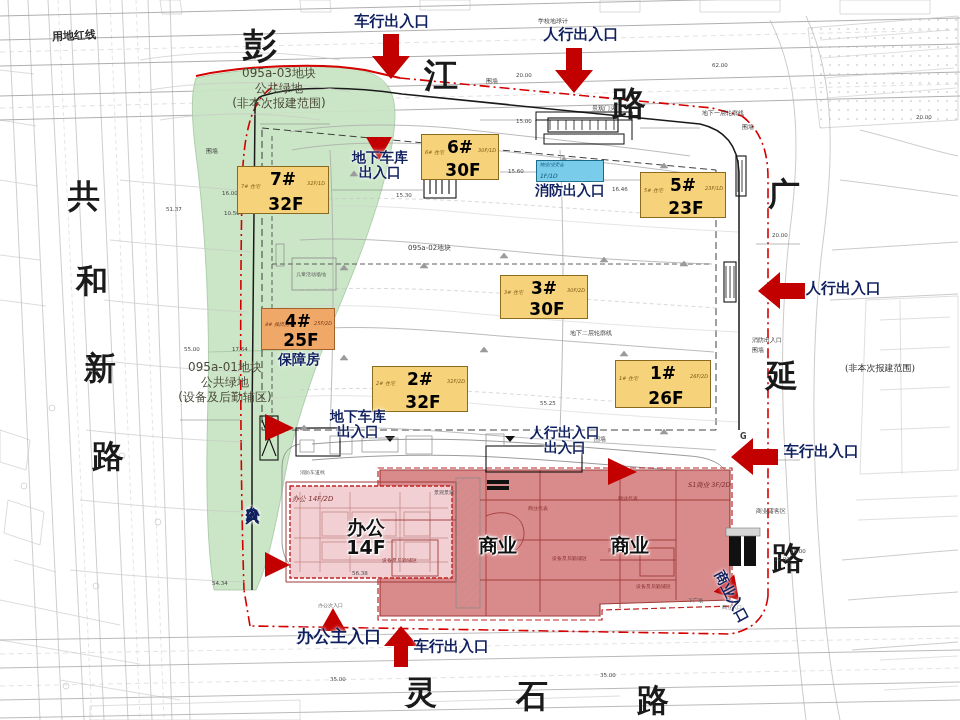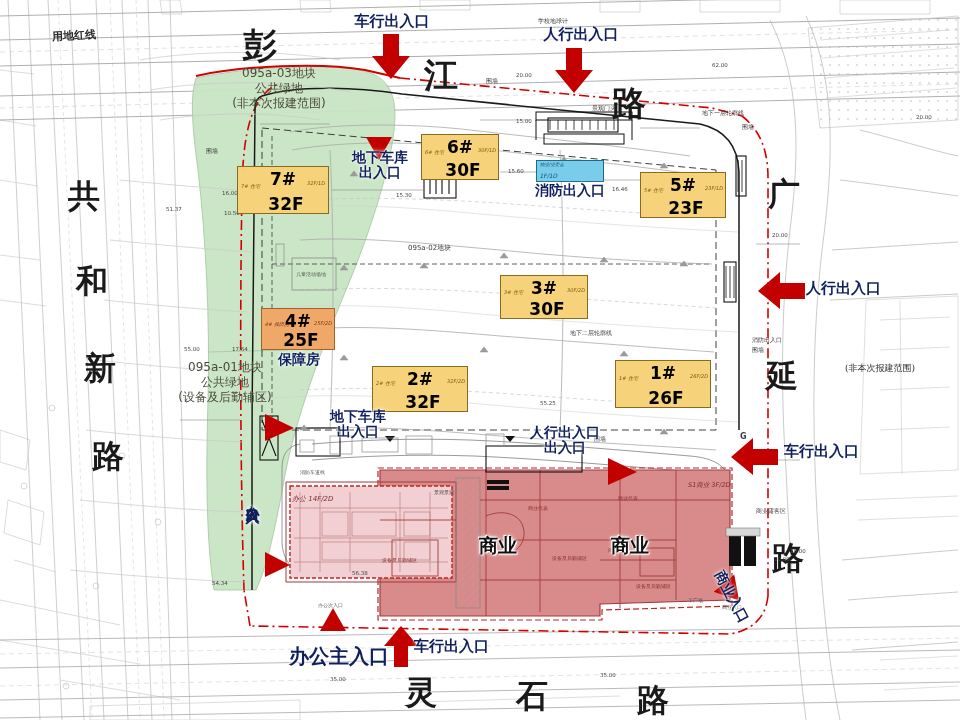--- a/index.html
+++ b/index.html
@@ -521,20 +521,24 @@
     <div class="num">1#</div>
     <div class="flr">26F</div>
   </div>
 
   <div class="bldg cyan" style="left:536px;top:160px;width:68px;height:22px;">
     <div class="micro b" style="left:3px;top:2px;font-size:4.5px;">物业/业委会</div>
     <div class="micro b" style="left:3px;bottom:2px;font-size:6px;">1F/1D</div>
   </div>
   <div class="callout" style="left:506px;top:183px;width:128px;font-size:14px;">消防出入口</div>
 
+  <div class="podlabel two" style="left:316px;top:518px;width:100px;">
+    <span>办公</span><br>
+    <span>14F</span>
+  </div>
   <div class="micro r" style="left:292px;top:496px;font-size:7px;color:#7a2a2a;">办公 14F/2D</div>
 
   <div class="podlabel" style="left:468px;top:533px;width:60px;">商业</div>
   <div class="podlabel" style="left:600px;top:533px;width:60px;">商业</div>
   <div class="micro r" style="left:688px;top:482px;font-size:6.5px;color:#7a2a2a;line-height:1.2;">S1商业
 3F/2D</div>
 
   <div class="callout" style="left:332px;top:13px;width:120px;font-size:15px;">车行出入口</div>
   <div class="arrow" style="left:371px;top:34px;">
     <svg width="40" height="46" viewBox="0 0 40 46">
@@ -592,21 +596,21 @@
     <svg width="26" height="26" viewBox="0 0 26 26">
       <path d="M0,0 L0,25 L25,13 Z" fill="#c30000"></path>
     </svg>
   </div>
 
   <div class="arrow" style="left:320px;top:608px;">
     <svg width="26" height="24" viewBox="0 0 26 24">
       <path d="M13,0 L26,23 L0,23 Z" fill="#c30000"></path>
     </svg>
   </div>
-  <div class="callout" style="left:284px;top:627px;width:110px;font-size:20px;margin-top:19px;">办公主入口</div>
+  <div class="callout" style="left:284px;top:627px;width:110px;font-size:17px;">办公主入口</div>
 
   <div class="arrow" style="left:383px;top:626px;">
     <svg width="36" height="42" viewBox="0 0 36 42">
       <path d="M18,0 L35,20 L25,20 L25,41 L11,41 L11,20 L1,20 Z" fill="#c30000"></path>
     </svg>
   </div>
   <div class="callout" style="left:414px;top:638px;width:96px;font-size:15px;text-align:left;">车行出入口</div>
 
   <div class="arrow" style="left:718px;top:580px;transform:rotate(-40deg);">
     <svg width="28" height="24" viewBox="0 0 28 24">

